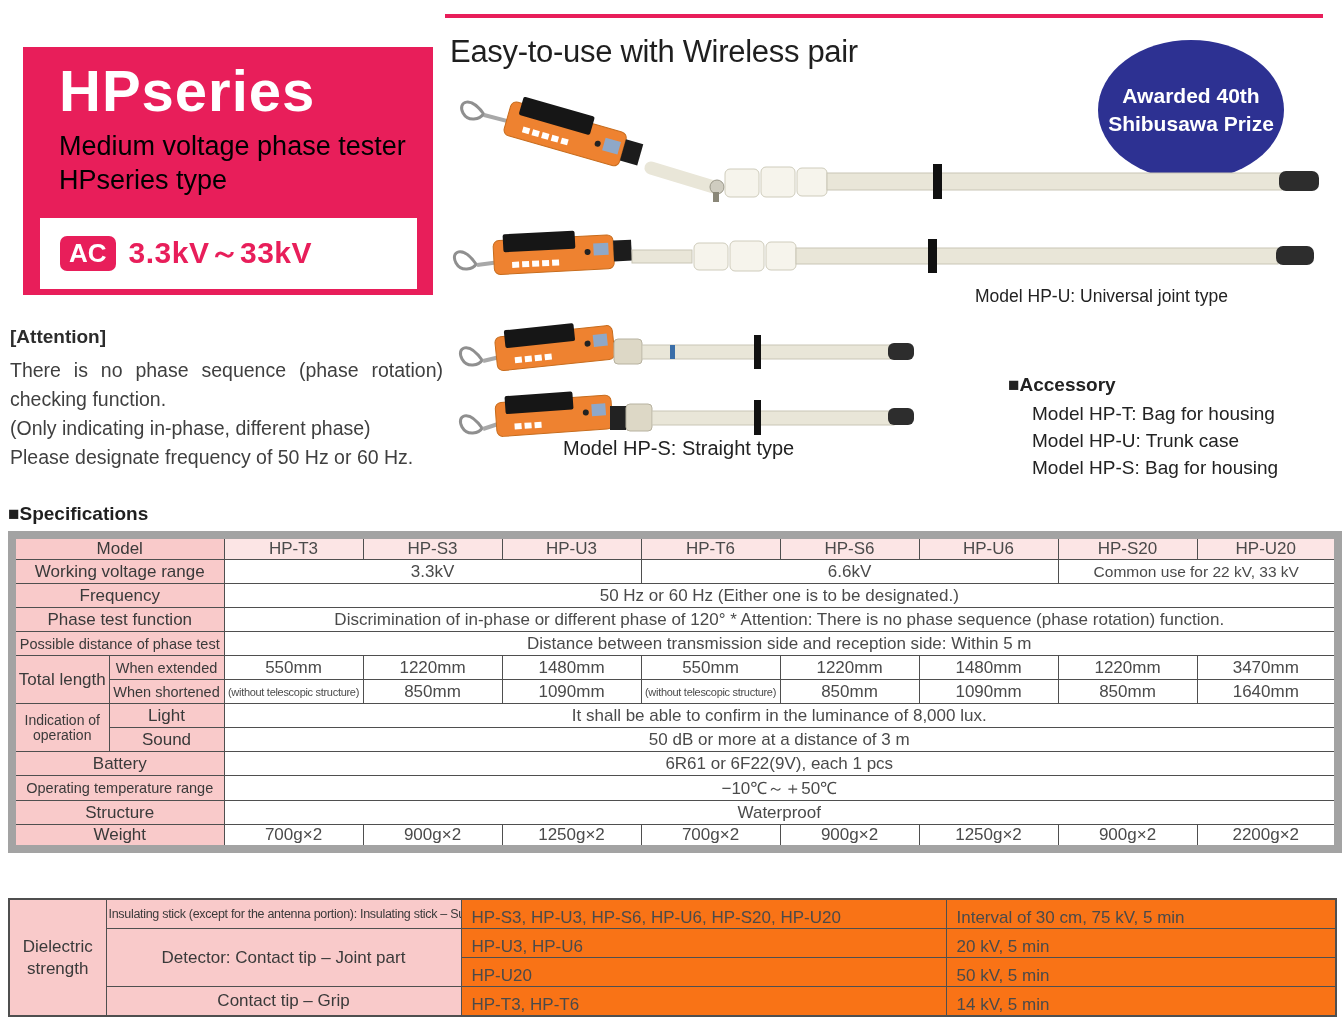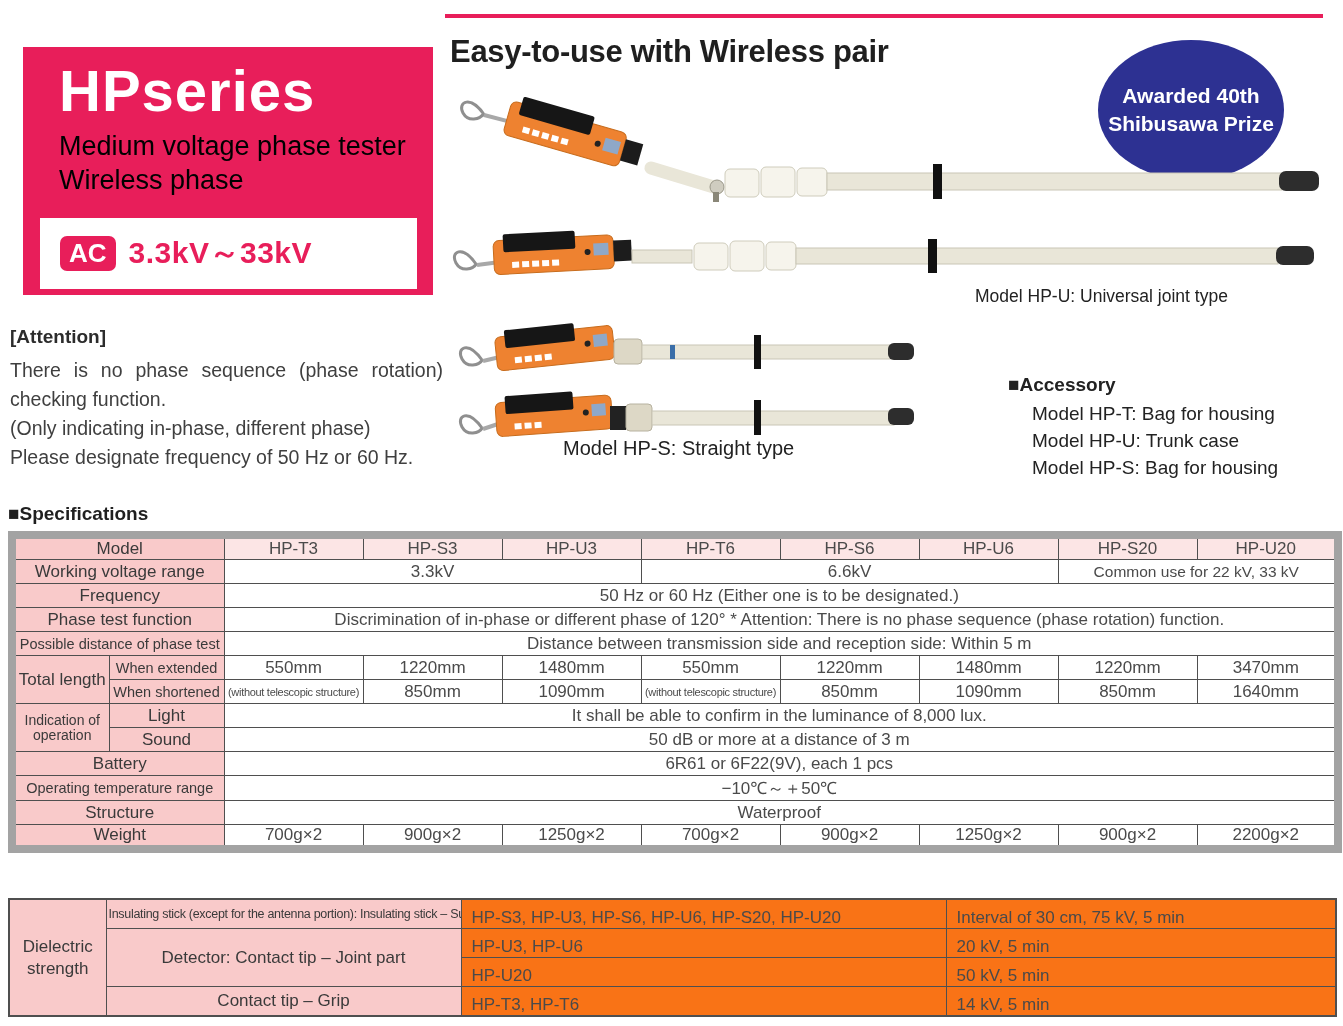--- a/index.html
+++ b/index.html
@@ -10,21 +10,21 @@
   .top-rule { position:absolute; left:445px; top:14px; width:878px; height:4px; background:#e81e5a; }
 
   
   .brand-box { position:absolute; left:23px; top:47px; width:410px; height:248px; background:#e81e5a; padding:14px 0 0 36px; }
   .brand-title { color:#fff; font-size:58px; font-weight:900; letter-spacing:1px; line-height:1.05; }
   .brand-sub { color:#000000; font-size:27px; font-weight:400; line-height:1.25; margin-top:8px; }
   .ac-strip { position:absolute; left:17px; top:171px; width:377px; height:71px; background:#fff; display:flex; align-items:center; padding-left:20px; }
   .ac-badge { background:#e81e5a; color:#fff; font-weight:700; font-size:26px; padding:3px 9px; border-radius:7px; line-height:1.1;text-align:right; }
   .ac-range { color:#e81e5a; font-weight:700; font-size:30px; margin-left:13px; letter-spacing:0.5px; }
 
-  .headline { position:absolute; left:450px; top:34px; font-size:31px; font-weight:700; color:#1f1f1f; letter-spacing:-0.3px; }
+  .headline { position:absolute; left:450px; top:34px; font-size:31px; font-weight:400; color:#1f1f1f; letter-spacing:-0.3px; }
 
   .award { position:absolute; left:1098px; top:40px; width:186px; height:140px; background:#2d3192; border-radius:50%;
            display:flex; flex-direction:column; align-items:center; justify-content:center; color:#fff;
            font-size:21px; font-weight:700; line-height:1.35; text-align:center; }
 
   .caption-hpu { position:absolute; left:975px; top:286px; font-size:17.5px; color:#222; }
   .caption-hps { position:absolute; left:563px; top:437px; font-size:20px; color:#222; }
 
   
   .attention { position:absolute; left:10px; top:326px; width:433px; color:#3f3f3f; }
@@ -65,21 +65,21 @@
 <body>
 
 <div class="page">
 
   <div class="top-rule"></div>
 
   <div class="brand-box">
     <div class="brand-title">HPseries</div>
     <div class="brand-sub">
       <div>Medium voltage phase tester</div>
-      <div>Wireless phase</div>
+      <div>HPseries type</div>
     </div>
     <div class="ac-strip">
       <span class="ac-badge">AC</span>
       <span class="ac-range">3.3kV～33kV</span>
     </div>
   </div>
 
   <div class="headline">Easy-to-use with Wireless pair</div>
 
   <div class="award">

